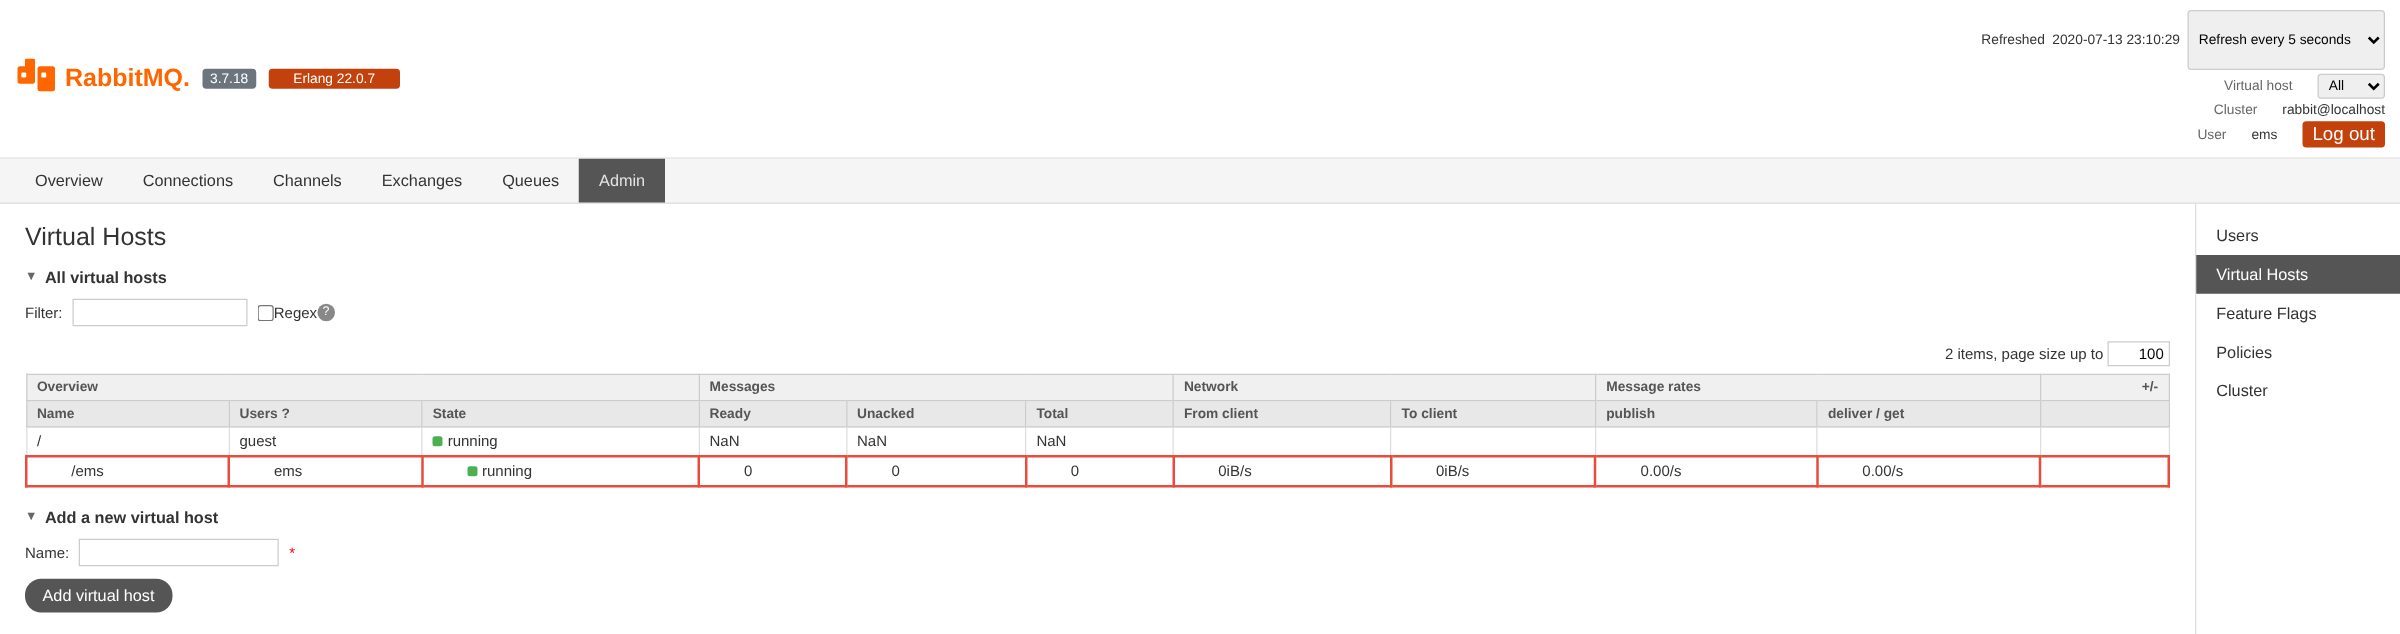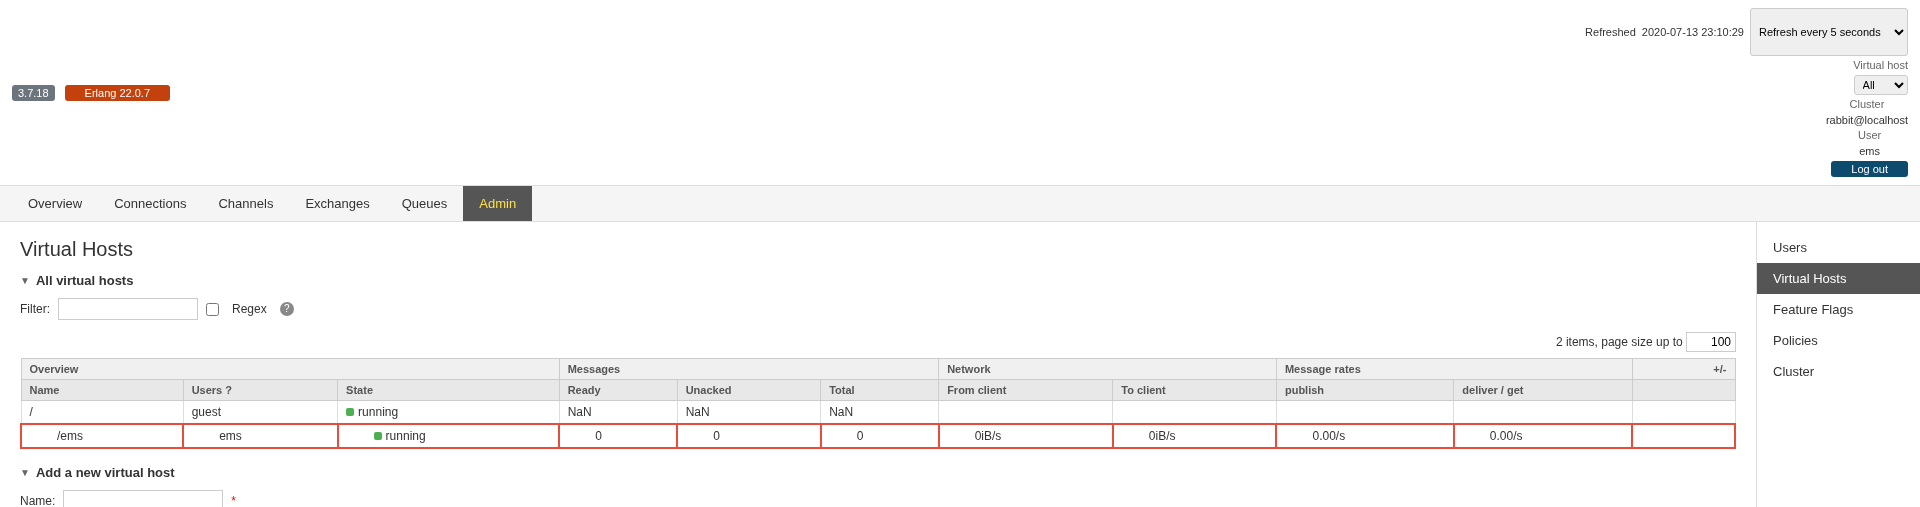--- a/index.html
+++ b/index.html
@@ -62,59 +62,58 @@
     }
     #refresh-select {
       font-size: 11px;
       padding: 16px 4px;
       border: 1px solid #ccc;
       border-radius: 3px;
     }
     #vhost-row, #cluster-row, #user-row {
       display: flex;
       align-items: center;
-      gap: 4px;
-      flex-direction: column;
+      gap: 20px;
     }
     .label-text { color: #666; }
     #vhost-select {
       font-size: 11px;
       padding: 2px 4px;
       border: 1px solid #ccc;
       border-radius: 3px;
     }
     .logout-btn {
-      background: #0c4a6e;
+      background: #c2410c;
       color: #fff;
       border: none;
       border-radius: 3px;
-      padding: 2px 20px;
-      cursor: pointer;
-      font-size: 11px;
+      padding: 2px 8px;
+      cursor: pointer;
+      font-size: 15px;
     }
 
     
     #nav {
       background: #f5f5f5;
       border-bottom: 1px solid #ddd;
       display: flex;
       align-items: center;
       padding: 0 12px;
     }
     .nav-item {
       padding: 10px 16px;
       cursor: pointer;
       font-size: 13px;
       color: #333;
       text-decoration: none;
       display: inline-block;
     }
     .nav-item.active {
       background: #555;
-      color: #fde047;
+      color: #e5e5e5;
     }
 
     
     #main {
       display: flex;
       min-height: 360px;
     }
     #content {
       flex: 1;
       padding: 16px 20px;
@@ -169,21 +168,21 @@
     }
     .filter-input {
       border: 1px solid #ccc;
       padding: 3px 6px;
       font-size: 12px;
       width: 140px;
     }
     .regex-label {
       display: flex;
       align-items: center;
-      gap: 13px;
+      gap: 0;
     }
     .help-icon {
       display: inline-block;
       width: 14px;
       height: 14px;
       background: #888;
       color: #fff;
       border-radius: 50%;
       text-align: center;
       line-height: 14px;
@@ -301,20 +300,32 @@
     .footer-url {
       font-size: 11px;
       color: #888;
     }
   </style>
 </head>
 <body>
 
 <div id="header">
   <div id="logo-area">
+    <div id="logo">
+      <svg class="logo-icon" viewBox="0 0 36 36">
+        <rect x="2" y="8" width="14" height="14" rx="2" fill="#f60"></rect>
+        <rect x="8" y="2" width="8" height="8" rx="1" fill="#f60"></rect>
+        <rect x="18" y="8" width="14" height="20" rx="2" fill="#f60"></rect>
+        <rect x="5" y="13" width="4" height="4" rx="1" fill="#fff"></rect>
+        <rect x="21" y="13" width="4" height="4" rx="1" fill="#fff"></rect>
+      </svg>
+      <span class="logo-text">
+        <span style="color:#f60">Rabbit</span><span>MQ.</span>
+      </span>
+    </div>
     <span class="version-badge">3.7.18</span>
     <span class="erlang-badge"><span>Erlang</span> <span>22.0.7</span></span>
   </div>
 
   <div id="header-right">
     <div id="refresh-row">
       <span>Refreshed</span>
       <span>2020-07-13 23:10:29</span>
       <select id="refresh-select">
         <option>Refresh every 5 seconds</option>

